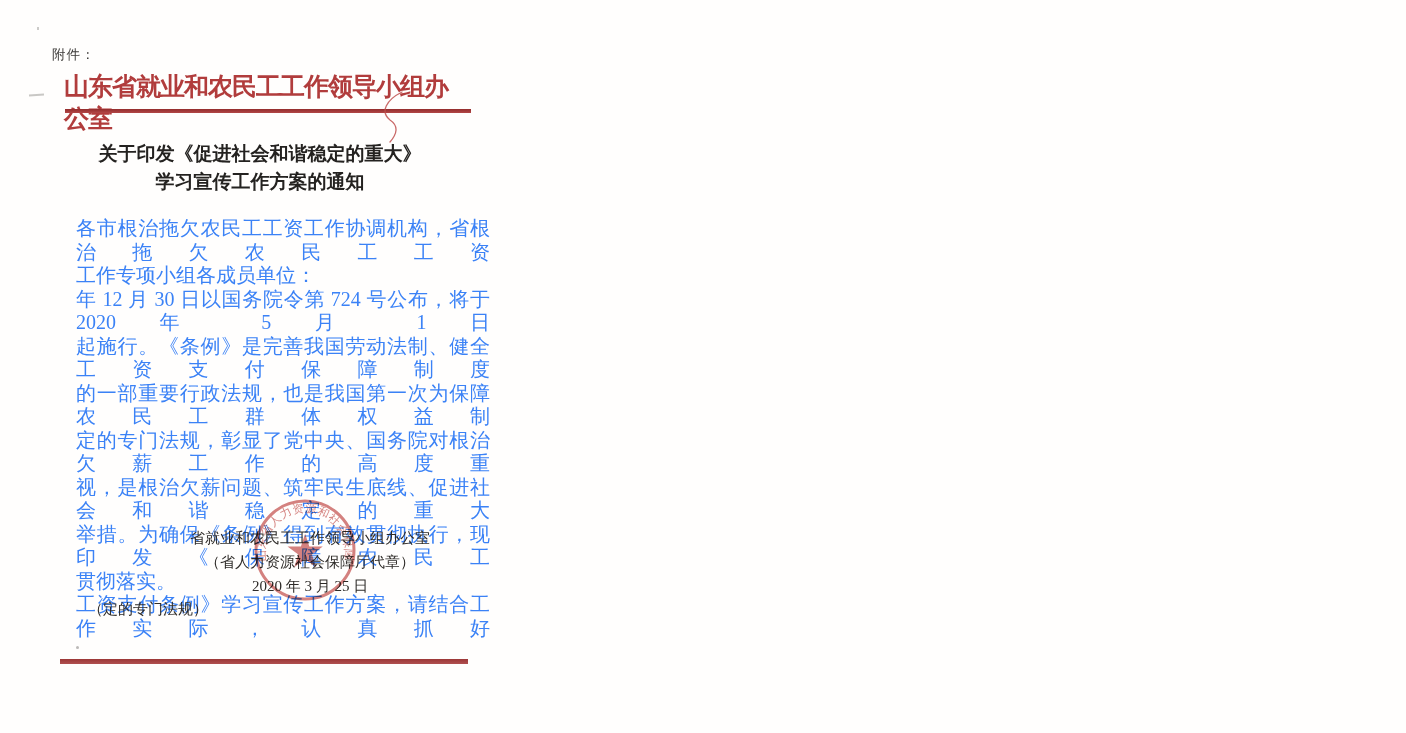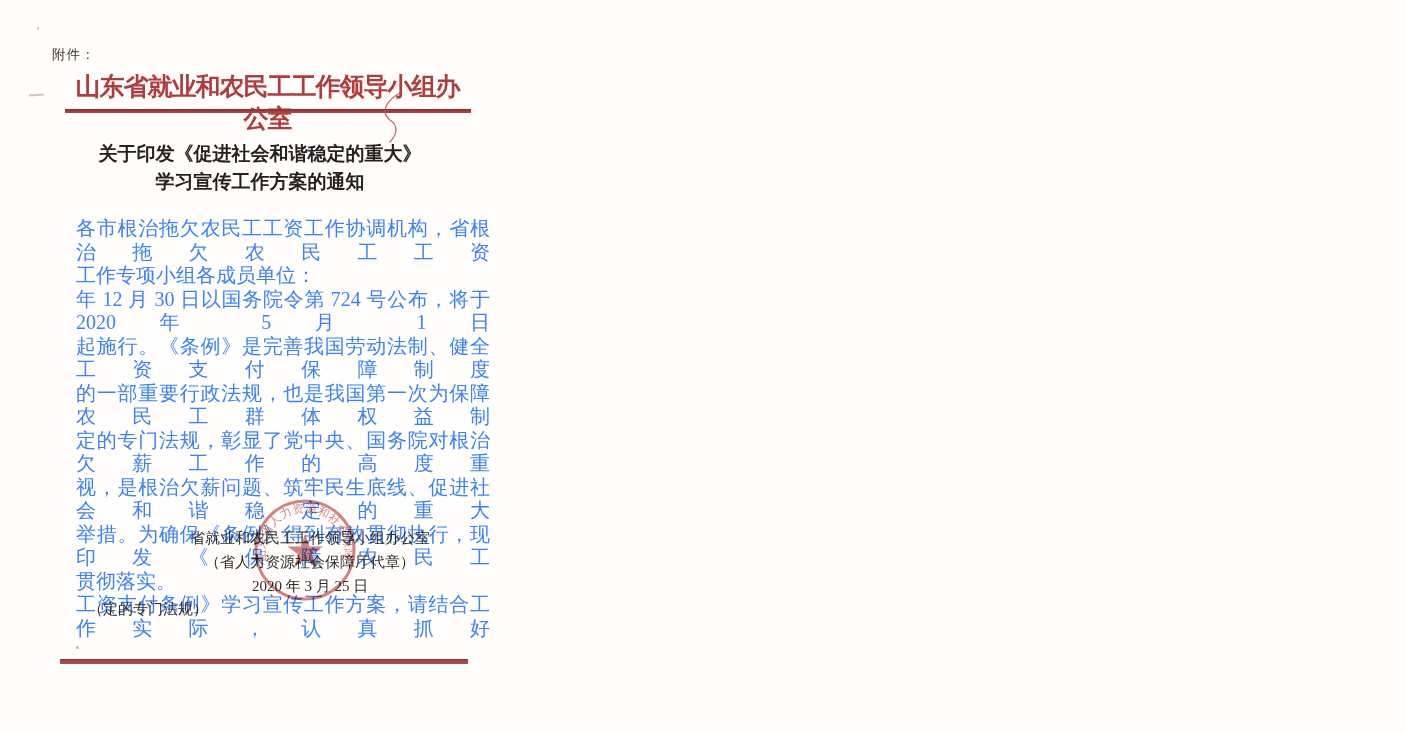--- a/index.html
+++ b/index.html
@@ -15,21 +15,21 @@
     background: #fffefd;
   }
   .attachment-label {
     position: absolute; left: 52px; top: 46px;
     font-size: 13.5px; line-height: 17px;
     color: #3c3a38; letter-spacing: 1px;
     font-family: Liberation Serif, serif;
   }
   .org-header {
     position: absolute; left: 64px; top: 70px; width: 407px;
-    text-align: center;
+    text-align: left;
     font-family: "Liberation Sans", sans-serif;
     font-weight: 700;
     font-size: 25px; line-height: 32px;
     letter-spacing: -1px;
     color: #b13c3c;
   }
   .header-rule {
     position: absolute; left: 65px; top: 109px;
     width: 406px; height: 4px;
     background: linear-gradient(#932c2c, #b24747);

